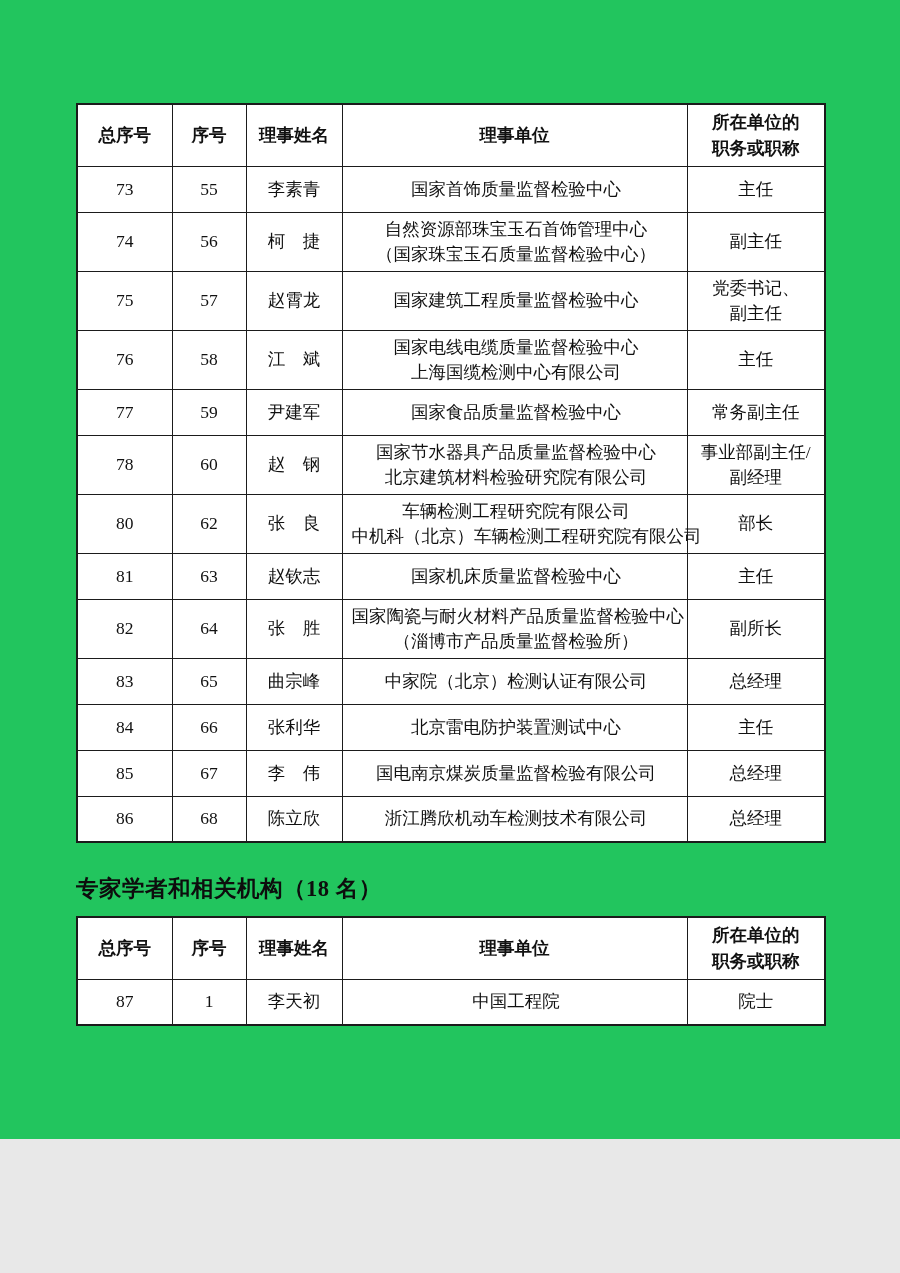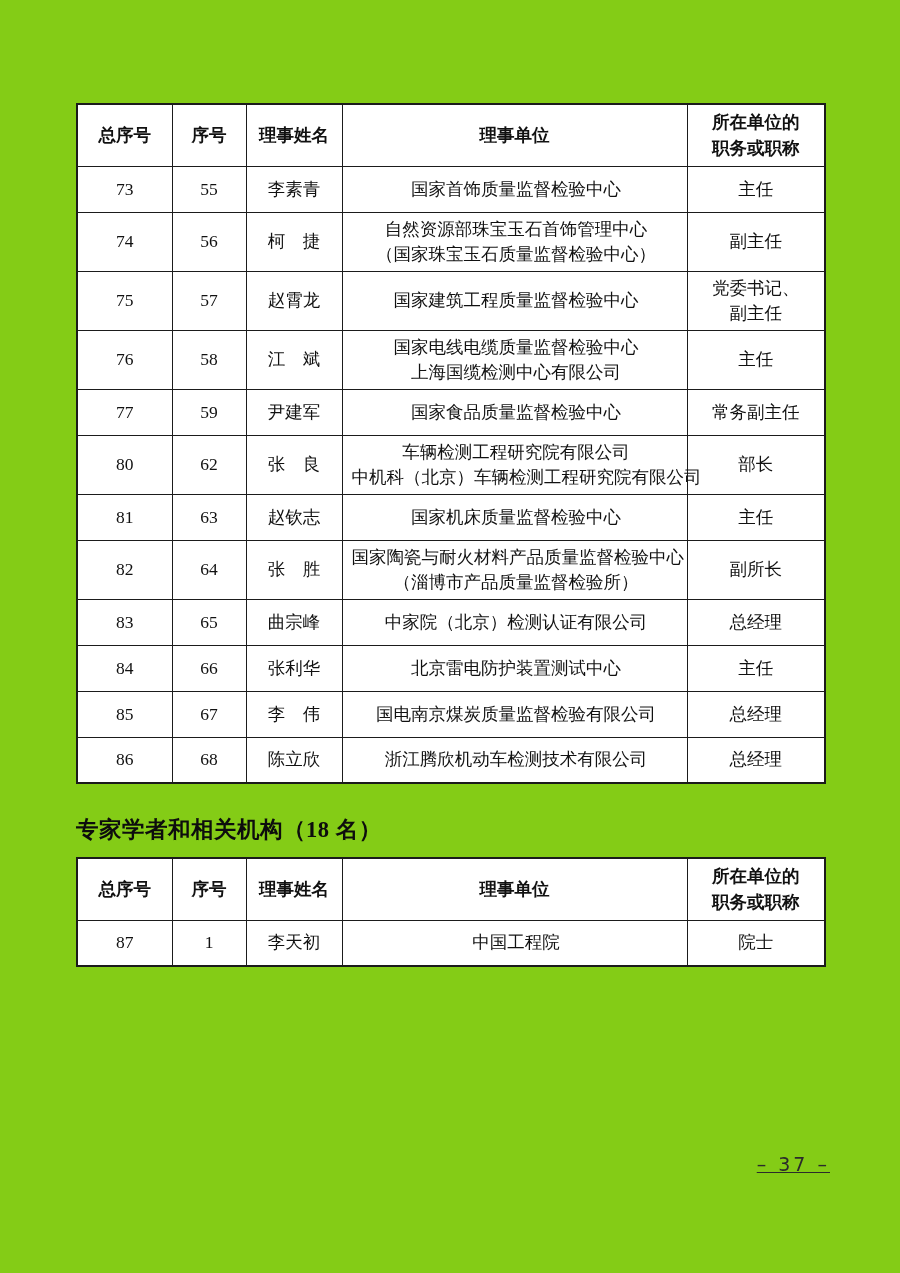--- a/index.html
+++ b/index.html
@@ -1,22 +1,22 @@
 <!DOCTYPE html>
 <html><head>
 <meta charset="utf-8">
 <style>
   * { box-sizing: border-box; }
   html, body { margin: 0; padding: 0; background: #e8e8e8; }
   .doc {
     position: relative;
     width: 900px;
-    height: 1273px;
+    height: 1139px;
     margin: 0 auto;
-    background: #84cc16;
+    background: #22c55e;
     font-family: "Liberation Serif", "DejaVu Serif", serif;
     color: #111111;
     overflow: hidden;
   }
   table.roster {
     border-collapse: collapse;
     table-layout: fixed;
     width: 748px;
     margin-left: 76px;
     background: #ffffff;
@@ -174,20 +174,39 @@
           </td>
           <td class="c-left">
             <div class="line">国家食品质量监督检验中心</div>
           </td>
           <td class="c-center">
             <div class="line">常务副主任</div>
           </td>
         </tr>
         <tr>
           <td class="c-center">
+            <div class="line">78</div>
+          </td>
+          <td class="c-center">
+            <div class="line">60</div>
+          </td>
+          <td class="c-center">
+            <div class="line">赵　钢</div>
+          </td>
+          <td class="c-left">
+            <div class="line">国家节水器具产品质量监督检验中心</div>
+            <div class="line">北京建筑材料检验研究院有限公司</div>
+          </td>
+          <td class="c-center">
+            <div class="line">事业部副主任/</div>
+            <div class="line">副经理</div>
+          </td>
+        </tr>
+        <tr>
+          <td class="c-center">
             <div class="line">80</div>
           </td>
           <td class="c-center">
             <div class="line">62</div>
           </td>
           <td class="c-center">
             <div class="line">张　良</div>
           </td>
           <td class="c-left">
             <div class="line">车辆检测工程研究院有限公司</div>

